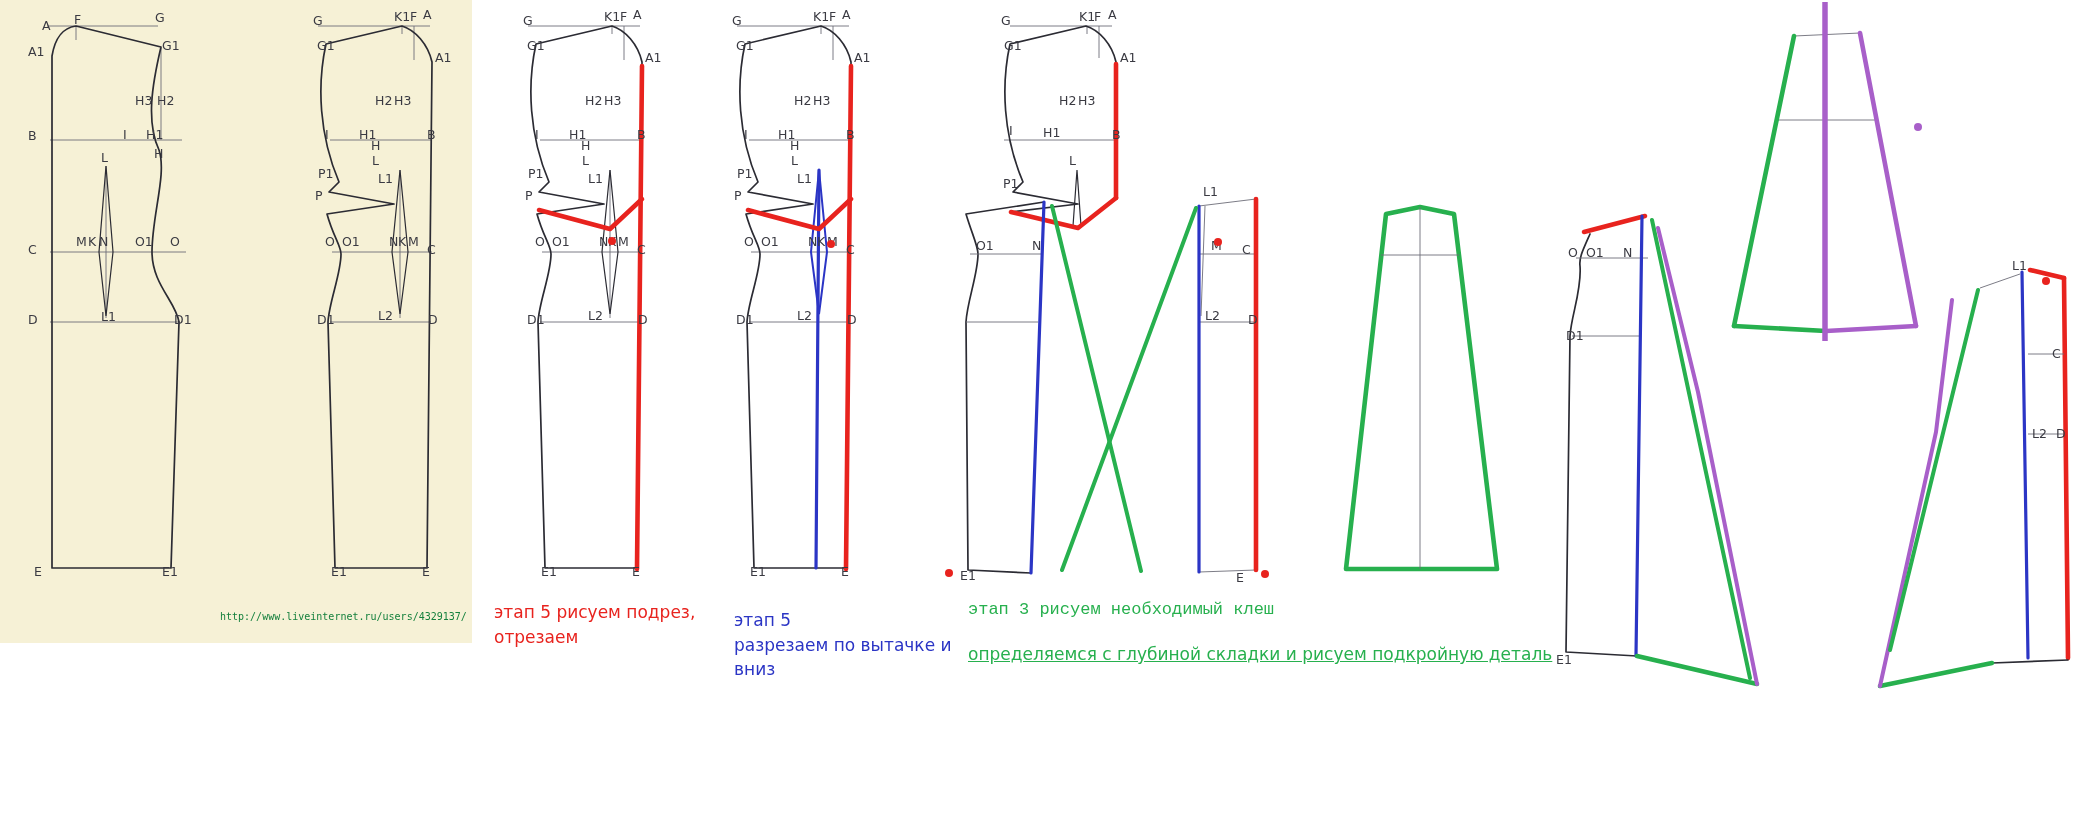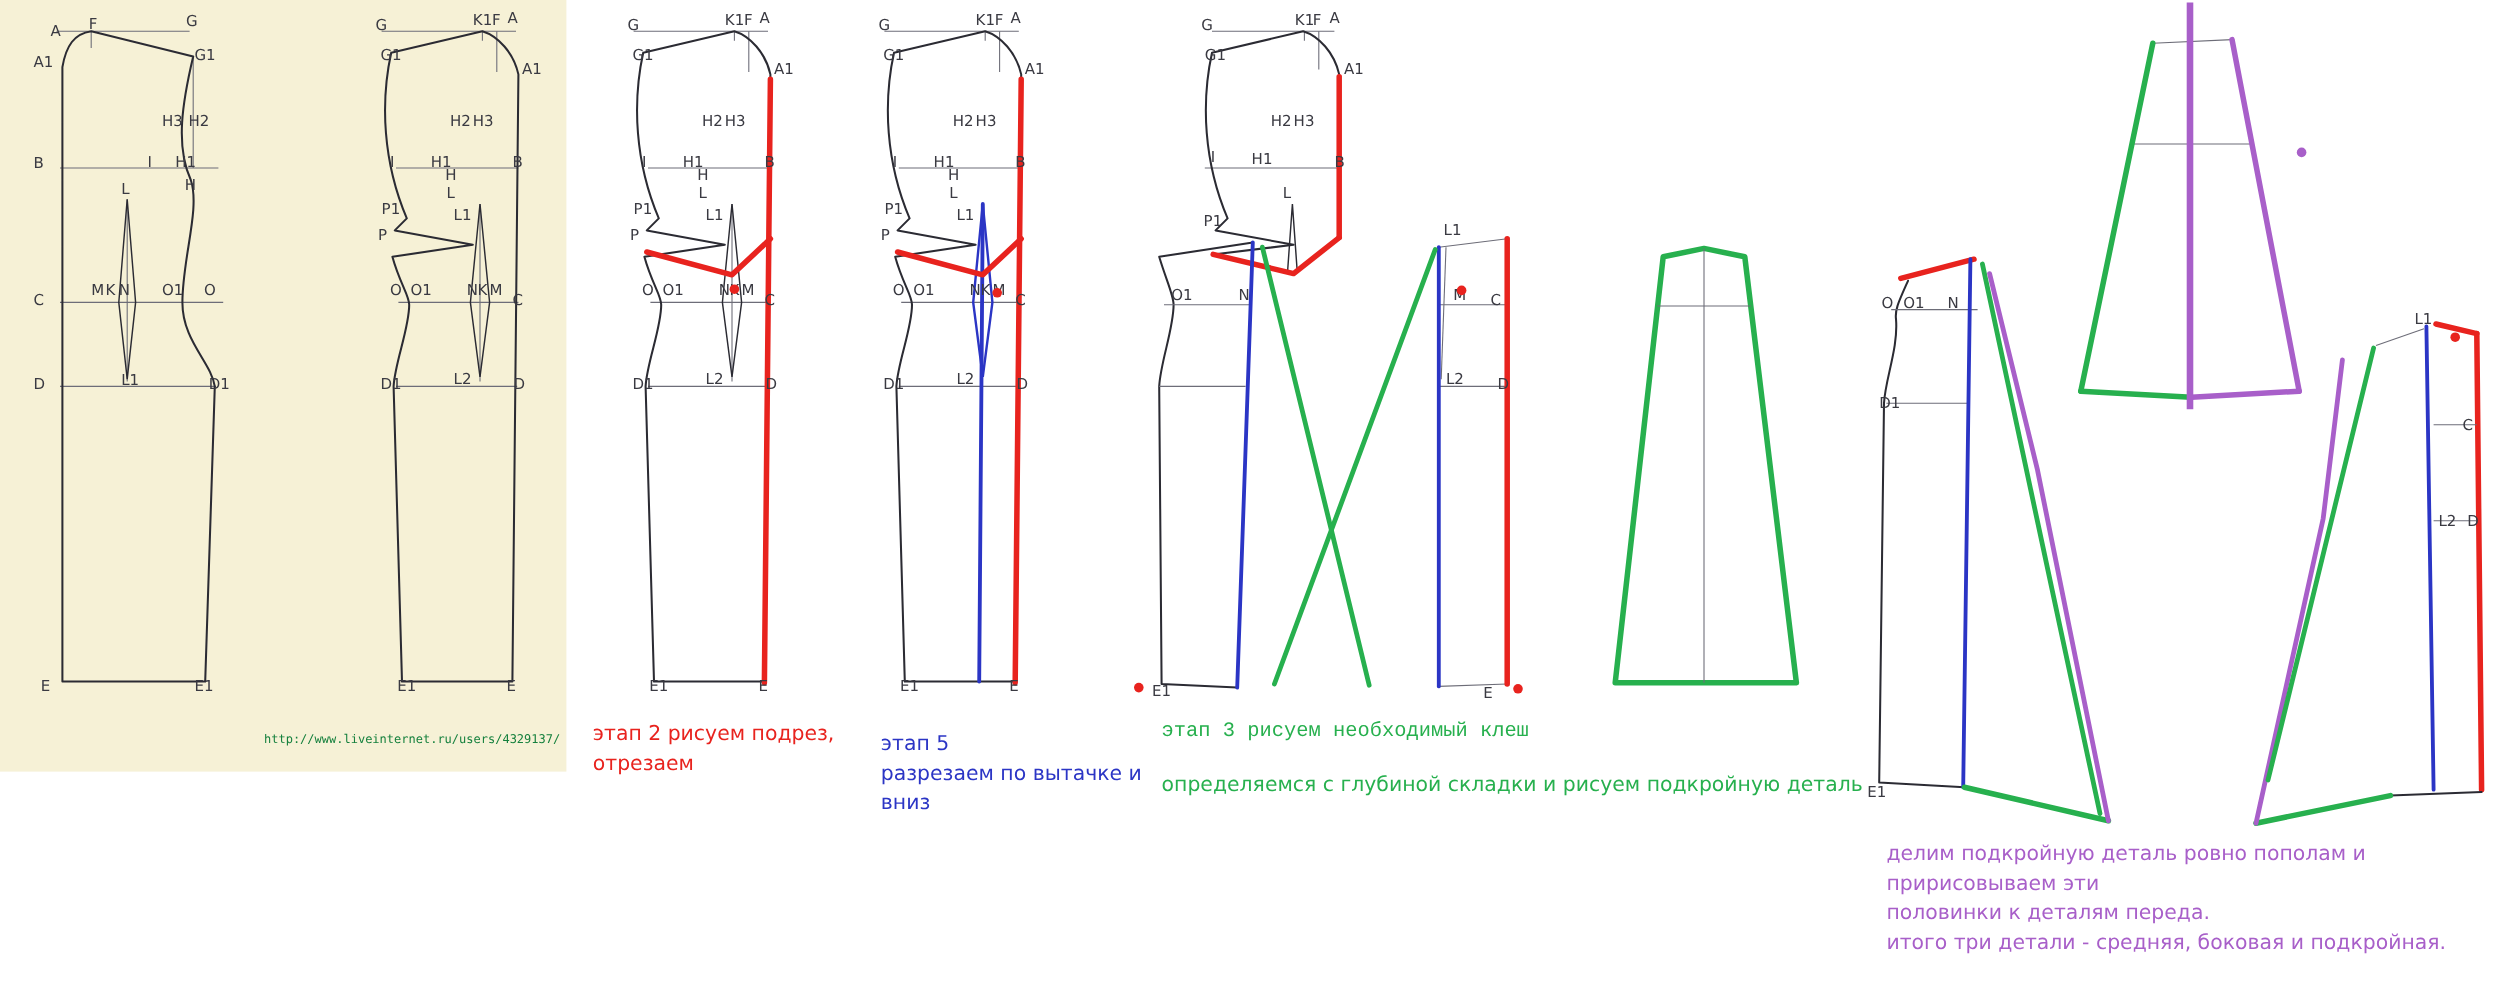--- a/index.html
+++ b/index.html
@@ -22,21 +22,21 @@
   .p45{stroke:var(--purple);stroke-width:4.6;fill:none;stroke-linecap:round}
   .p5c{stroke:var(--purple);stroke-width:5.5;fill:none}
   #labels-layer text{font:12.5px "DejaVu Sans",sans-serif;fill:#3a3a42;}
   .caption{position:absolute;font-size:17px;line-height:1.45;white-space:pre-line;
            font-family:"DejaVu Sans",sans-serif;}
   .url{left:220px;top:610px;font-size:10px;color:#15803d;
        font-family:"DejaVu Sans Mono",monospace;white-space:nowrap;}
   .step1{left:494px;top:600px;color:var(--red);}
   .step2{left:734px;top:608px;color:var(--blue);}
   .step3a{left:968px;top:598px;color:var(--green);font-family:Liberation Mono, monospace;}
-  .step3b{left:968px;top:642px;color:var(--green);}
+  .step3b{left:968px;top:642px;color:var(--green);text-decoration:underline;}
   .final{left:1572px;top:700px;color:var(--purple);}
 </style>
 </head>
 <body>
 
 <div class="canvas">
   <div class="cream"></div>
 
   <svg width="2100" height="836" viewBox="0 0 2100 836">
 
@@ -294,23 +294,20 @@
         <circle cx="831" cy="244" r="4" fill="#e8231e"></circle>
         <circle cx="949" cy="573" r="4" fill="#e8231e"></circle>
         <circle cx="1218" cy="242" r="4" fill="#e8231e"></circle>
         <circle cx="1265" cy="574" r="4" fill="#e8231e"></circle>
         <circle cx="2046" cy="281" r="4" fill="#e8231e"></circle>
         <circle cx="1918" cy="127" r="4" fill="#a85fc9"></circle>
       </g>
   </svg>
 
   <div class="caption url">http://www.liveinternet.ru/users/4329137/</div>
-  <div class="caption step1">этап 2 рисуем подрез,
+  <div class="caption step1">этап 5 рисуем подрез,
 отрезаем</div>
   <div class="caption step2">этап 5
 разрезаем по вытачке и
 вниз</div>
   <div class="caption step3a">этап 3 рисуем необходимый клеш</div>
   <div class="caption step3b">определяемся с глубиной складки и рисуем подкройную деталь</div>
-  <div class="caption final">делим подкройную деталь ровно пополам и пририсовываем эти
-половинки к деталям переда.
-итого три детали -  средняя, боковая и подкройная.</div>
 </div>
 
 </body></html>

